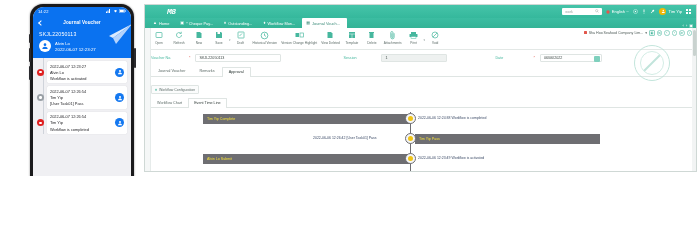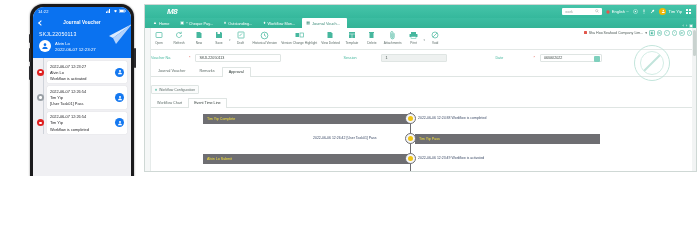--- a/index.html
+++ b/index.html
@@ -82,21 +82,21 @@
   .tl-avatar svg { width: 6px; height: 6px; }
 
   
   .desktop {
     position: absolute; left: 144px; top: 4px; width: 553px; height: 168px;
     background: #ffffff; border: 1px solid #cfd8d5; overflow: hidden;
   }
   .d-topbar { height: 13px; background: #3fc0a5; position: relative;
     background: linear-gradient(180deg,#45c4a9 0%,#35b89c 100%); }
   .d-logo { position: absolute; left: 22px; top: 1.5px; color: #ffffff;
-    font-size: 8px; font-weight: bold; letter-spacing: -.5px; font-style: italic; }
+    font-size: 8px; font-weight: bold; letter-spacing: -.5px; font-style: italic; font-family: Liberation Mono, monospace; }
   .d-topright { position: absolute; right: 5px; top: 0; height: 13px;
     display: flex; align-items: center; gap: 4px; }
   .d-search {
     width: 40px; height: 7px; background: #ffffff; border-radius: 1px;
     display: flex; align-items: center; padding: 0 3px; justify-content: space-between;
   }
   .d-search span { font-size: 3.6px; color: #9aa3a0; }
   .d-lang { font-size: 4px; color: #ffffff; display: flex; align-items: center; gap: 1.5px; }
   .d-ico { color: #ffffff; font-size: 5px; line-height: 1; }
   .d-userchip { display: flex; align-items: center; gap: 2px; }

